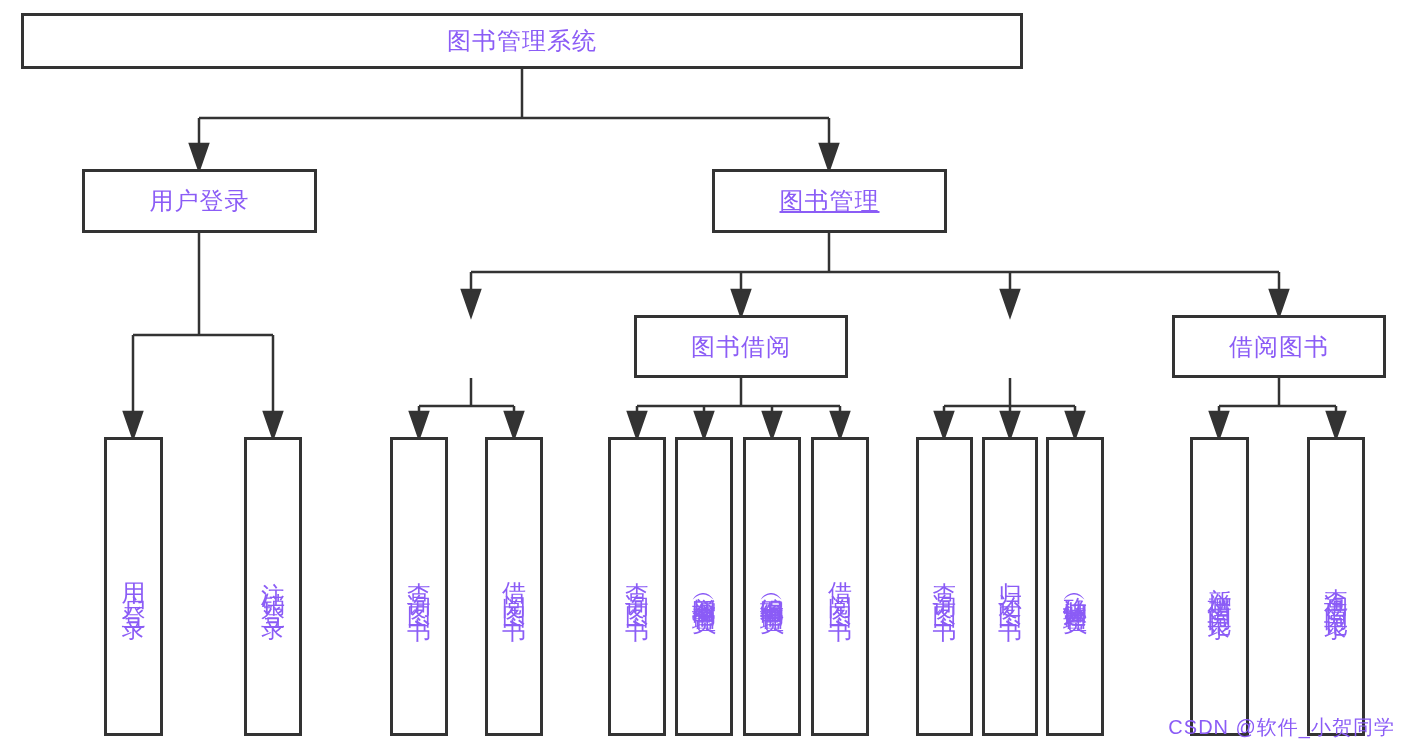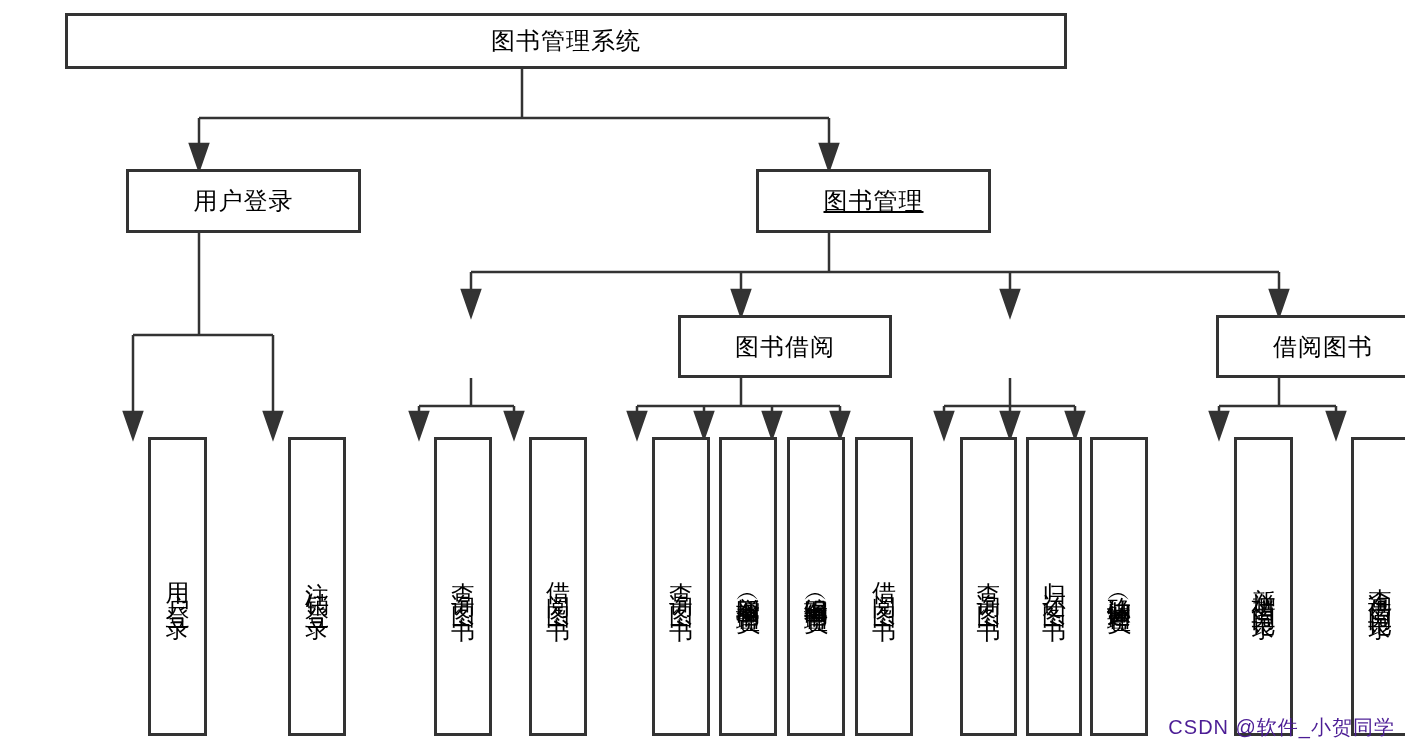--- a/index.html
+++ b/index.html
@@ -17,25 +17,24 @@
     width: 1405px; height: 747px;
   }
   .node {
     position: absolute;
     box-sizing: border-box;
     border: 3px solid #333333;
     background: #ffffff;
     display: flex;
     align-items: center;
     justify-content: center;
-    color: #000000;
+    color: #8b5cf6;
     font-size: 24px;
     letter-spacing: 1px;
     white-space: nowrap;
-    margin-left: 44px;
   }
   
   .n-root { left: 21px;  top: 13px;  width: 1002px; height: 56px; }
   .n-b0   { left: 82px;  top: 169px; width: 235px;  height: 64px; }
   .n-b1   { left: 712px; top: 169px; width: 235px;  height: 64px; text-decoration: underline; }
   .n-c0   { left: 364px; top: 315px; width: 215px;  height: 63px; }
   .n-c1   { left: 634px; top: 315px; width: 214px;  height: 63px; text-align: center; }
   .n-c2   { left: 903px; top: 315px; width: 214px;  height: 63px; }
   .n-c3   { left: 1172px;top: 315px; width: 214px;  height: 63px; }
   
@@ -59,21 +58,21 @@
   .l23 { left: 811px; }
   .l30 { left: 916px; width: 57px; }
   .l31 { left: 982px; width: 56px; }
   .l32 { left: 1046px; }
   .l40 { left: 1190px; width: 59px; }
   .l41 { left: 1307px; }
   .watermark {
     position: absolute;
     right: 10px;
     bottom: 6px;
-    color: #4c1d95;
+    color: #8b5cf6;
     font-size: 20px;
     letter-spacing: 1px;
     white-space: nowrap;
   }
 </style>
 </head>
 <body>
 
 <div class="canvas">
 

